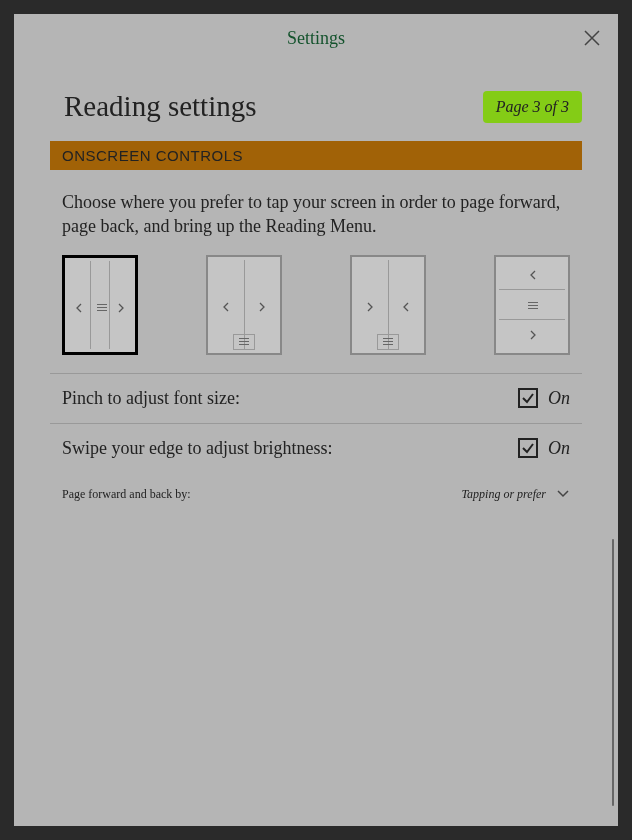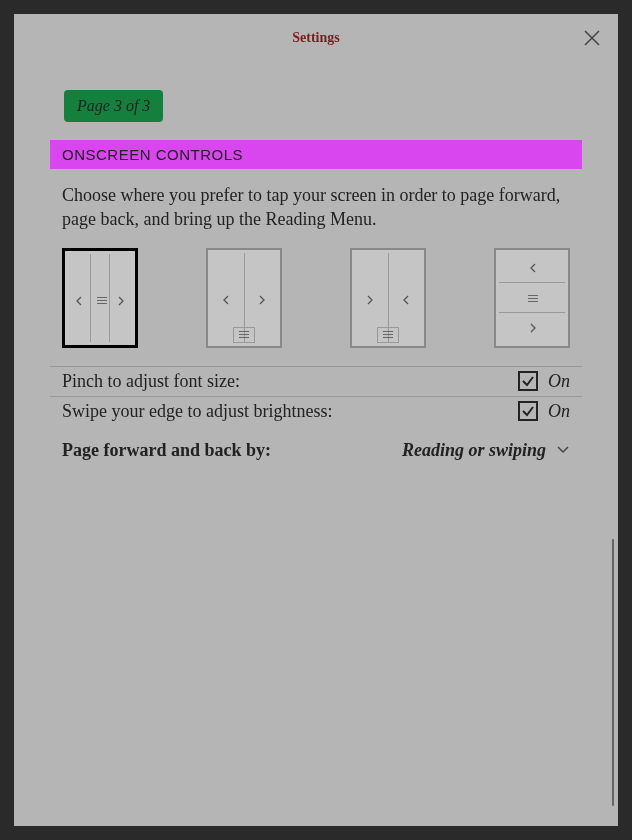--- a/index.html
+++ b/index.html
@@ -22,23 +22,22 @@
       flex-direction: column;
     }
     .header {
       position: relative;
       height: 48px;
       display: flex;
       align-items: center;
       justify-content: center;
     }
     .header-title {
-      font-size: 14px;
-      color: #7f1d1d;
-      font-weight: bold;
+      font-size: 18px;
+      color: #14532d;
     }
     .close-btn {
       position: absolute;
       right: 16px;
       top: 14px;
       width: 20px;
       height: 20px;
       cursor: pointer;
     }
     .content {
@@ -52,36 +51,36 @@
       justify-content: space-between;
       align-items: center;
       padding: 28px 0 18px 0;
       margin-left: 14px;
     }
     .page-title {
       font-size: 29px;
       font-weight: 400;
     }
     .page-badge {
-      background: #15803d;
+      background: #84cc16;
       border-radius: 4px;
       padding: 7px 13px;
       font-size: 16px;
       font-style: italic;
       font-family: Georgia, serif;
     }
     .section-header {
-      background: #d946ef;
+      background: #a16207;
       padding: 6px 12px;
       font-size: 15px;
       letter-spacing: 0.5px;
       font-family: -apple-system, Arial, sans-serif;
     }
     .section-desc {
-      padding: 14px 12px 16px 12px;
+      padding: 20px 12px 16px 12px;
       font-size: 18px;
       line-height: 1.35;
     }
     .layouts {
       display: flex;
       justify-content: space-between;
       padding: 0 12px 18px 12px;
     }
     .layout-option {
       width: 76px;
@@ -130,21 +129,21 @@
       position: absolute;
       left: 0;
       right: 0;
       height: 1px;
       background: #999;
     }
     .setting-row {
       display: flex;
       justify-content: space-between;
       align-items: center;
-      padding: 4px 12px;
+      padding: 14px 12px;
       border-top: 1px solid #999;
       font-size: 18px;
       gap: 48px;
     }
     .setting-row:last-of-type { border-bottom: 1px solid #999; }
     .check-control {
       display: flex;
       align-items: flex-start;
       gap: 10px;
     }
@@ -159,22 +158,21 @@
     }
     .check-state {
       font-style: italic;
       font-size: 18px;
     }
     .dropdown-row {
       display: flex;
       justify-content: space-between;
       align-items: center;
       padding: 14px 12px;
-      font-size: 18px;
-      font-weight: bold;
+      font-size: 12px;
     }
     .dropdown-value {
       font-style: italic;
       display: flex;
       align-items: center;
       gap: 10px;
       cursor: pointer;
     }
     .scrollbar-track {
       position: absolute;
@@ -208,20 +206,21 @@
     <span class="header-title">Settings</span>
     <div class="close-btn">
       <svg viewBox="0 0 20 20">
           <path d="M3 3 L17 17 M17 3 L3 17" stroke="#444" stroke-width="1.5" fill="none"></path>
         </svg>
     </div>
   </div>
 
   <div class="content">
     <div class="title-row">
+      <h1 class="page-title">Reading settings</h1>
       <span class="page-badge">Page 3 of 3</span>
     </div>
 
     <div class="section-header">ONSCREEN CONTROLS</div>
     <p class="section-desc">Choose where you prefer to tap your screen in order to page forward, page back, and bring up the Reading Menu.</p>
 
     <div class="layouts">
 
       <div class="layout-option selected">
         <div class="layout-inner">
@@ -314,21 +313,21 @@
               <path d="M2 7 L6 11 L12 3" stroke="#222" stroke-width="2" fill="none"></path>
             </svg>
         </div>
         <span class="check-state">On</span>
       </div>
     </div>
 
     <div class="dropdown-row">
       <span>Page forward and back by:</span>
       <div class="dropdown-value">
-        <span>Reading or swiping</span>
+        <span>Tapping or prefer</span>
         <svg width="14" height="10" viewBox="0 0 14 10">
             <path d="M2 2 L7 7 L12 2" stroke="#444" stroke-width="1.5" fill="none"></path>
           </svg>
       </div>
     </div>
 
     <div class="scrollbar-track">
       <div class="scrollbar-thumb"></div>
     </div>
   </div>

